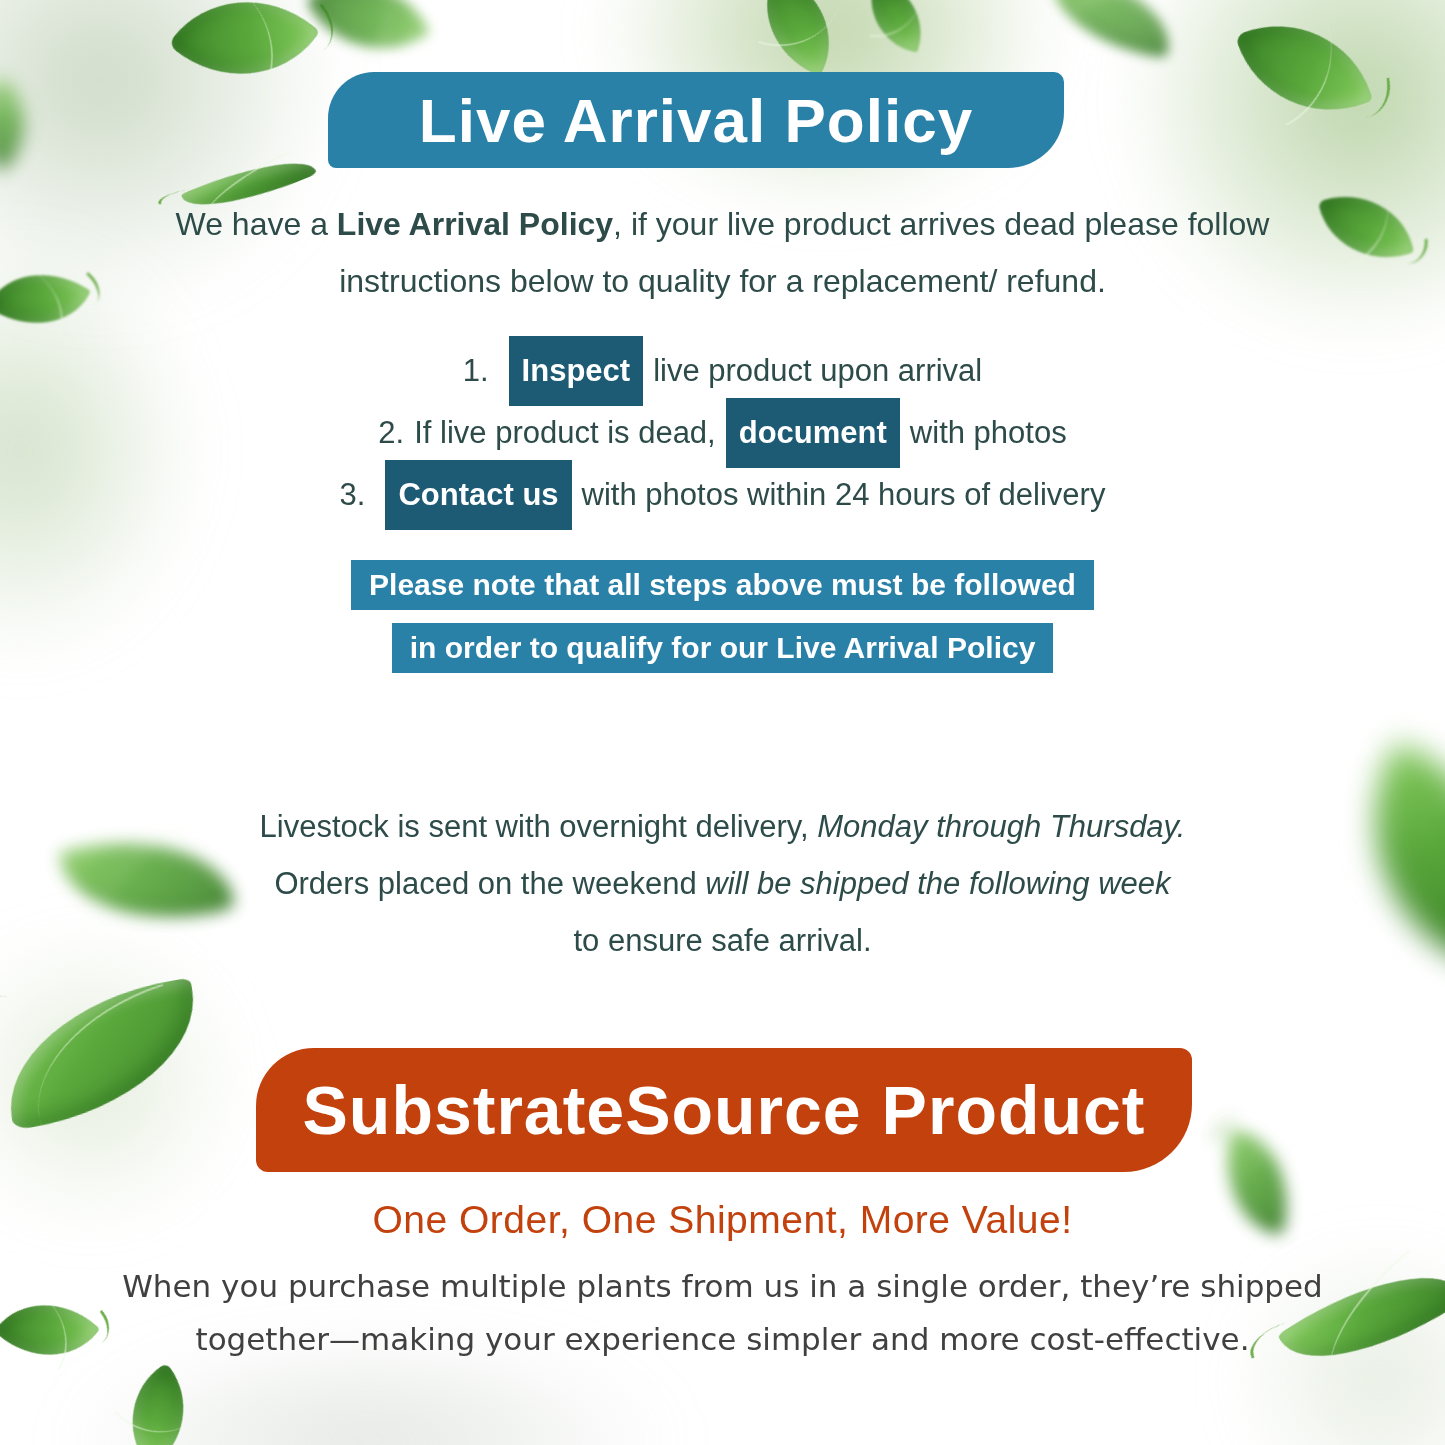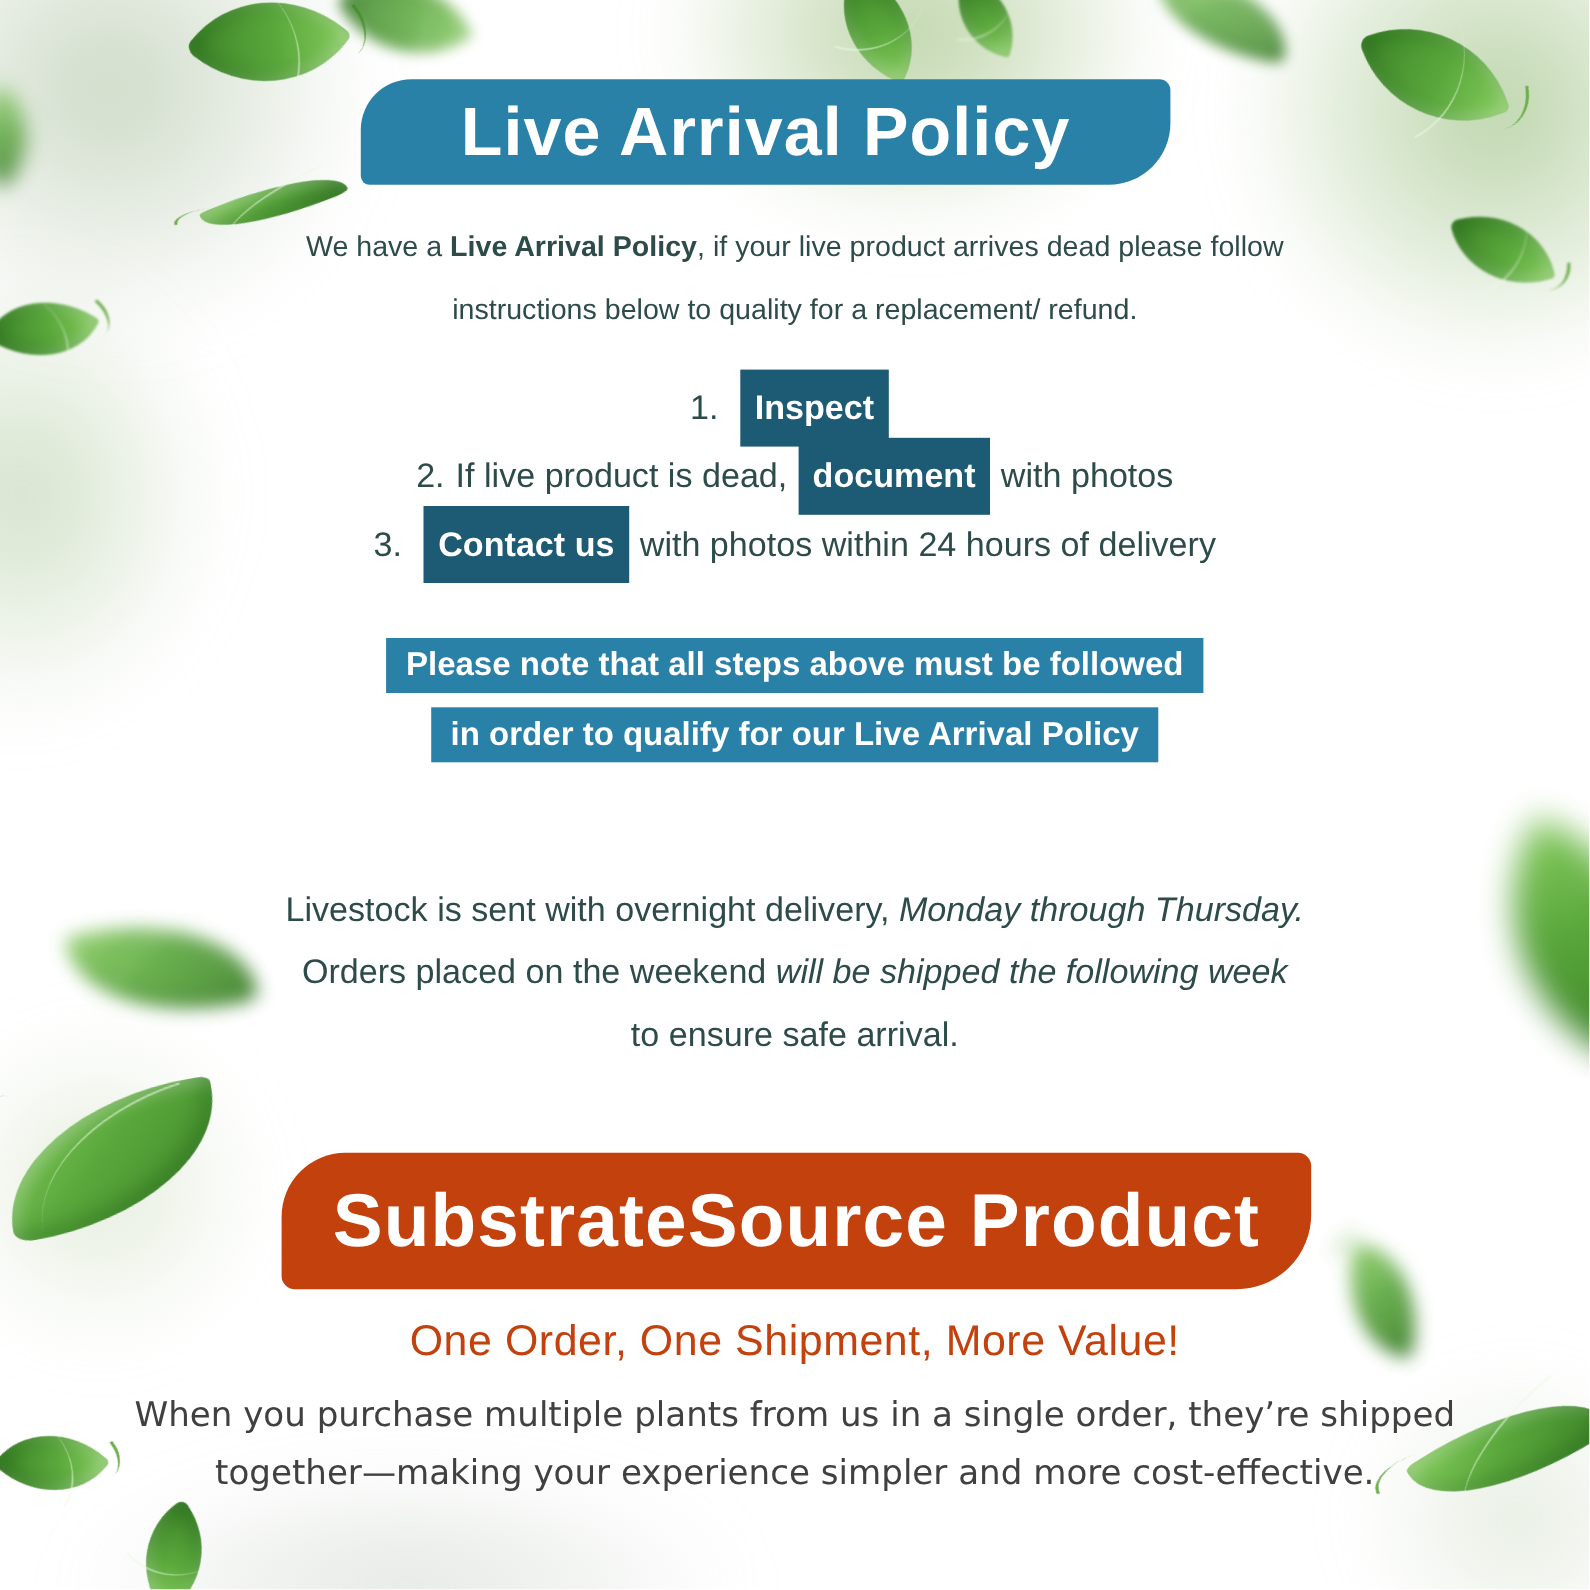--- a/index.html
+++ b/index.html
@@ -34,27 +34,27 @@
   }
   .leaf-flip{border-radius:100% 6% 100% 10%;}
   .noStem::after{display:none;}
   .thin::before{transform:rotate(-3deg);}
   
   .banner{position:absolute;display:flex;align-items:center;justify-content:center;color:#fff;font-weight:bold;z-index:3;}
   .banner-live{left:328px;top:72px;width:736px;height:96px;background:#2a81a8;border-radius:46px 10px 56px 8px;font-size:62px;letter-spacing:1px;}
   .banner-product{left:256px;top:1048px;width:936px;height:124px;background:#c2410c;border-radius:58px 12px 68px 12px;font-size:68px;letter-spacing:1px;}
   
   .textblock{position:absolute;left:0;right:0;text-align:center;z-index:2;}
-  .intro{top:196px;font-size:26px;line-height:57px;}
+  .intro{top:196px;font-size:32px;line-height:57px;}
   .intro b{font-weight:bold;}
   .steps{top:346px;display:flex;flex-direction:column;row-gap:13px;align-items:center;font-size:31px;}
   .step{display:flex;align-items:center;justify-content:center;height:49px;white-space:pre;}
   .step .num{margin-right:10px;}
   .tag{background:#1d5b74;color:#fff;font-weight:bold;padding:17px 13px;margin:0 10px;}
-  .note{top:580px;font-size:30px;text-align:center;}
+  .note{top:560px;font-size:30px;text-align:center;}
   .note-line{display:table;margin:0 auto 13px auto;background:#2a81a8;color:#fff;font-weight:bold;padding:8px 18px;}
   .shipping{top:798px;font-size:31px;line-height:57px;}
   .shipping i{}
   .heading2{top:1198px;font-size:39px;font-weight:normal;color:#c2410c;letter-spacing:.5px;}
   .para2{top:1260px;font-size:31px;line-height:53px;font-family:"DejaVu Sans","Liberation Sans",sans-serif;color:#404040;}
   .sp{white-space:pre;}
 </style>
 </head>
 <body>
 
@@ -93,20 +93,21 @@
   <div class="textblock intro">
     <div><span class="sp">We have a </span><b>Live Arrival Policy</b><span class="sp">, if your live product arrives dead please follow</span></div>
     <div>instructions below to quality for a replacement/ refund.</div>
   </div>
 
   <div class="textblock steps">
     <div class="step">
       <span class="num">1.</span>
       <span class="sp"></span>
       <span class="tag">Inspect</span>
+      <span class="sp">live product upon arrival</span>
     </div>
     <div class="step">
       <span class="num">2.</span>
       <span class="sp">If live product is dead,</span>
       <span class="tag">document</span>
       <span class="sp">with photos</span>
     </div>
     <div class="step">
       <span class="num">3.</span>
       <span class="sp"></span>

